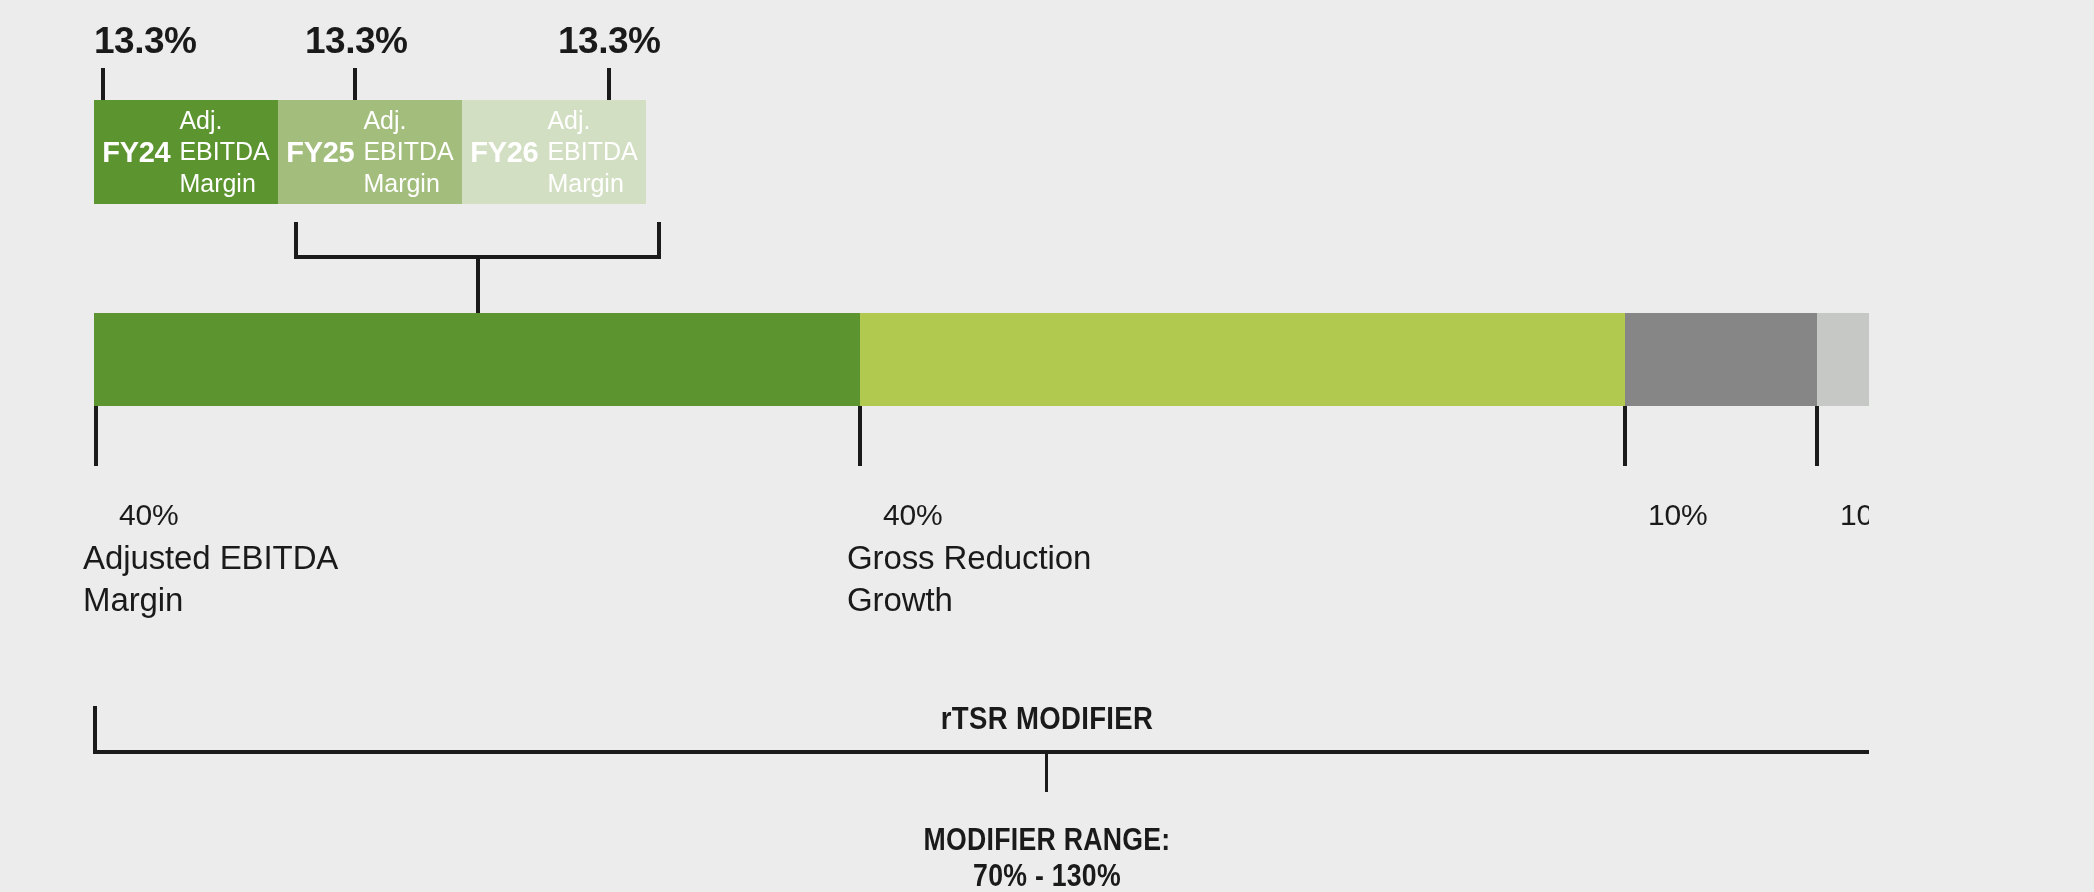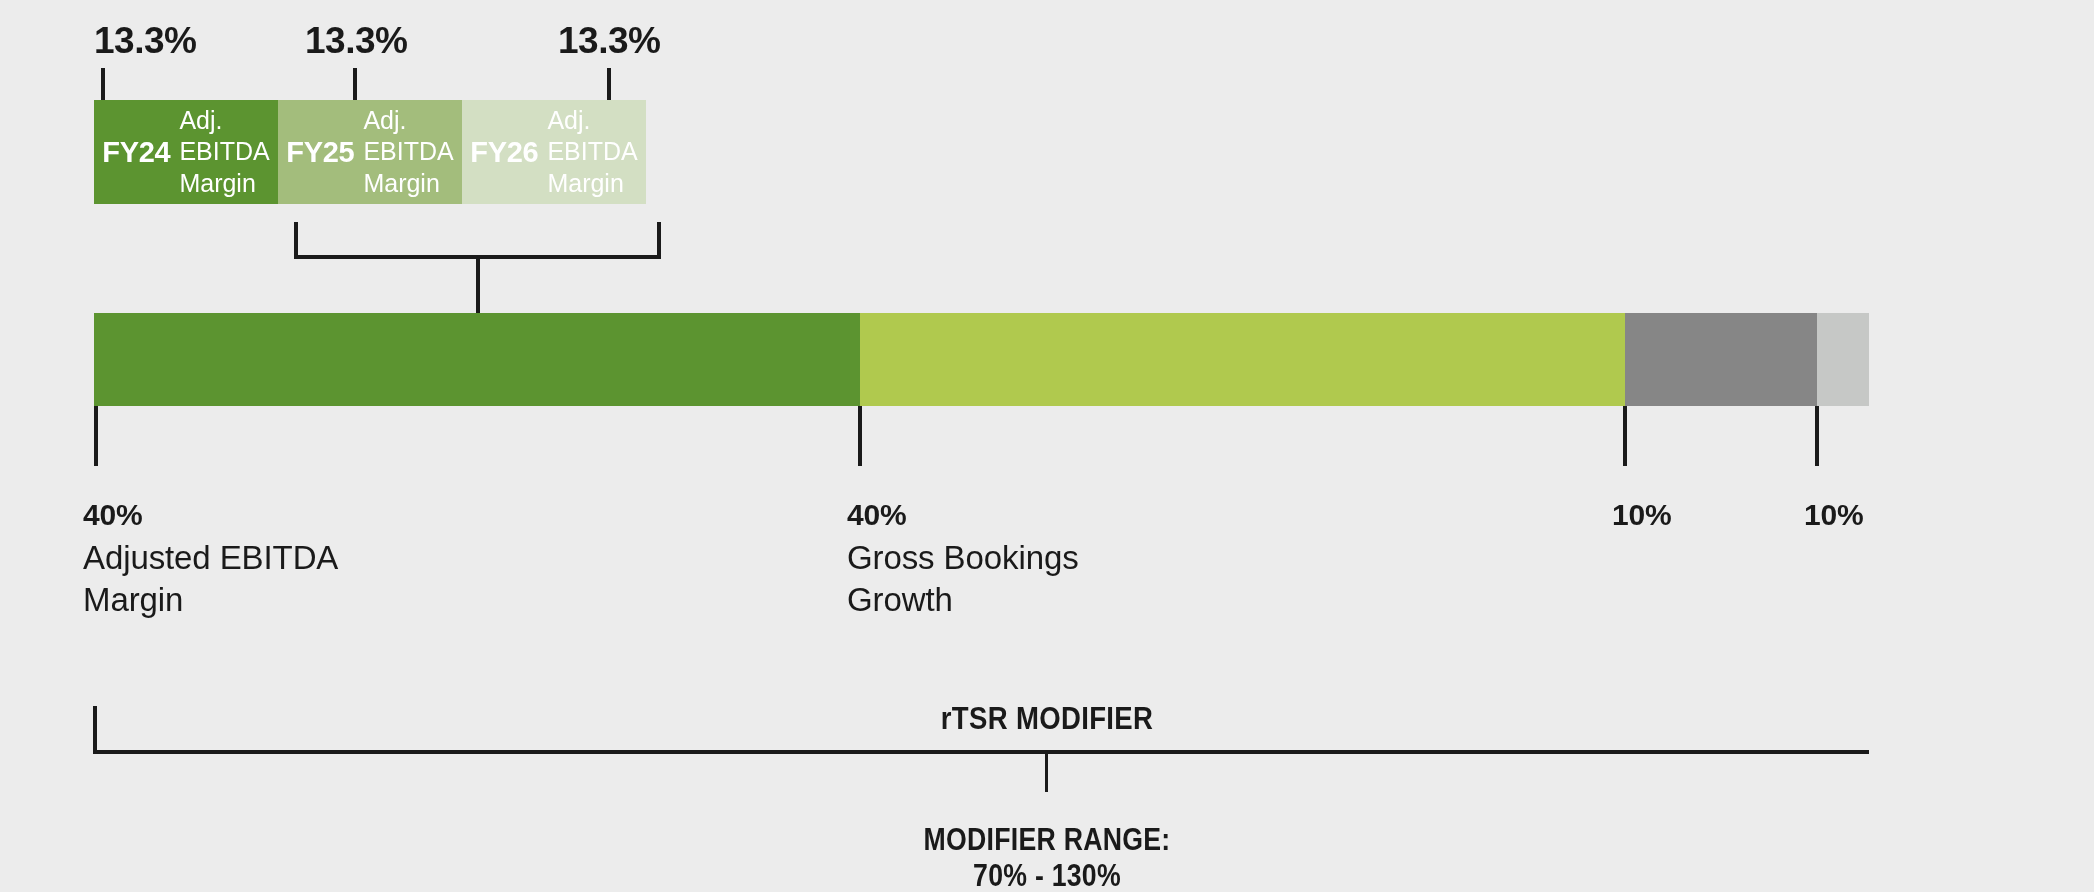--- a/index.html
+++ b/index.html
@@ -94,25 +94,26 @@
   }
   .main-seg { height: 100%; }
 
   
   .metric-label {
     position: absolute;
     color: #1a1a1a;
   }
   .metric-label .m-pct {
     font-size: 30px;
-    font-weight: bold;
+    font-weight: normal;
     line-height: 1.12;
     letter-spacing: -0.2px;
     display: block;
     margin-bottom: 5px;
+    margin-left: 36px;
   }
   .metric-label .m-name {
     font-size: 33px;
     font-weight: normal;
     line-height: 1.28;
     letter-spacing: -0.1px;
     display: block;
     white-space: pre-line;
   }
 
@@ -202,21 +203,21 @@
   <div class="tick" style="left:1815px; top:406px; height:60px;"></div>
 
   <div class="metric-label" style="left:83px; top:498px; width:420px;">
     <span class="m-pct">40%</span>
     <span class="m-name">Adjusted EBITDA
 Margin</span>
   </div>
 
   <div class="metric-label" style="left:847px; top:498px; width:420px;">
     <span class="m-pct">40%</span>
-    <span class="m-name">Gross Bookings
+    <span class="m-name">Gross Reduction
 Growth</span>
   </div>
 
   <div class="metric-label" style="left:1612px; top:498px; width:240px;">
     <span class="m-pct">10%</span>
   </div>
 
   <div class="metric-label" style="left:1804px; top:498px; width:290px;">
     <span class="m-pct">10%</span>
   </div>

